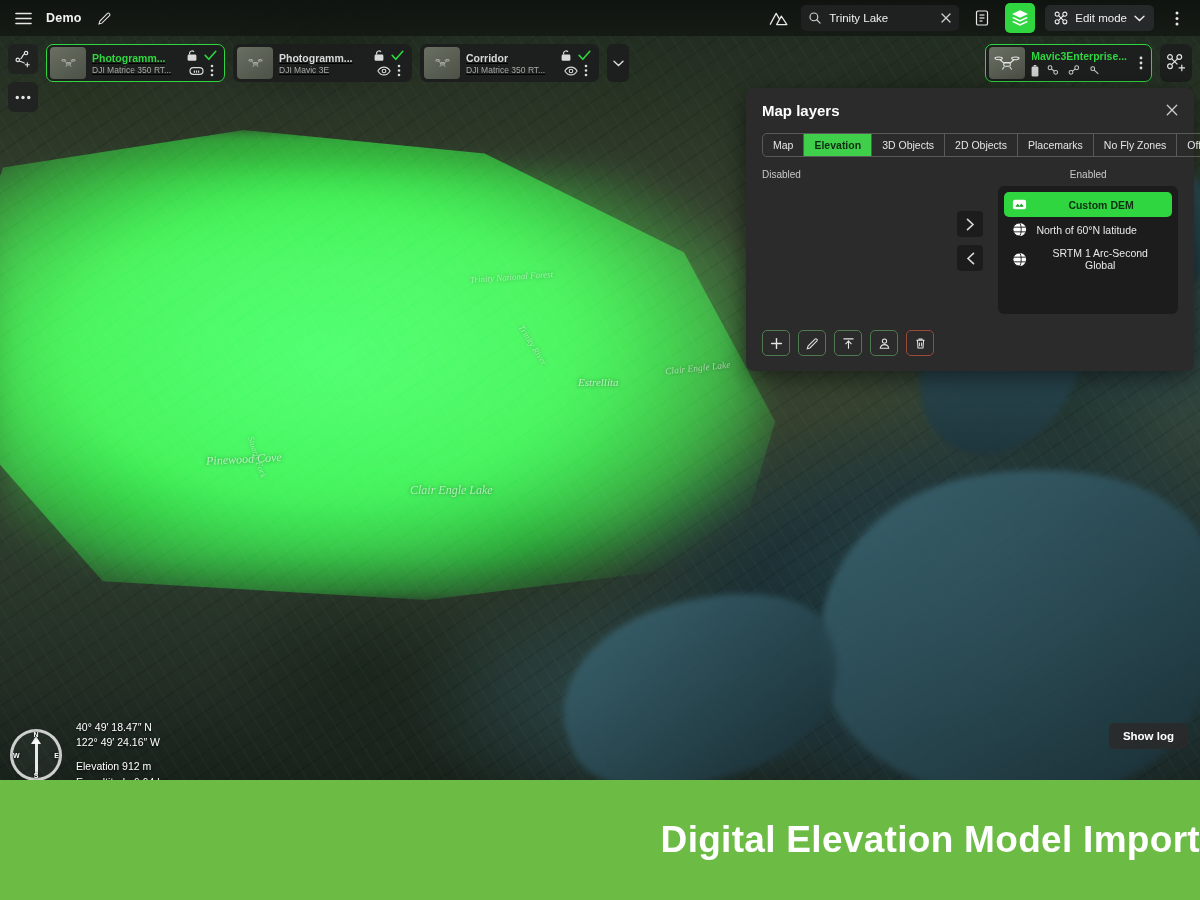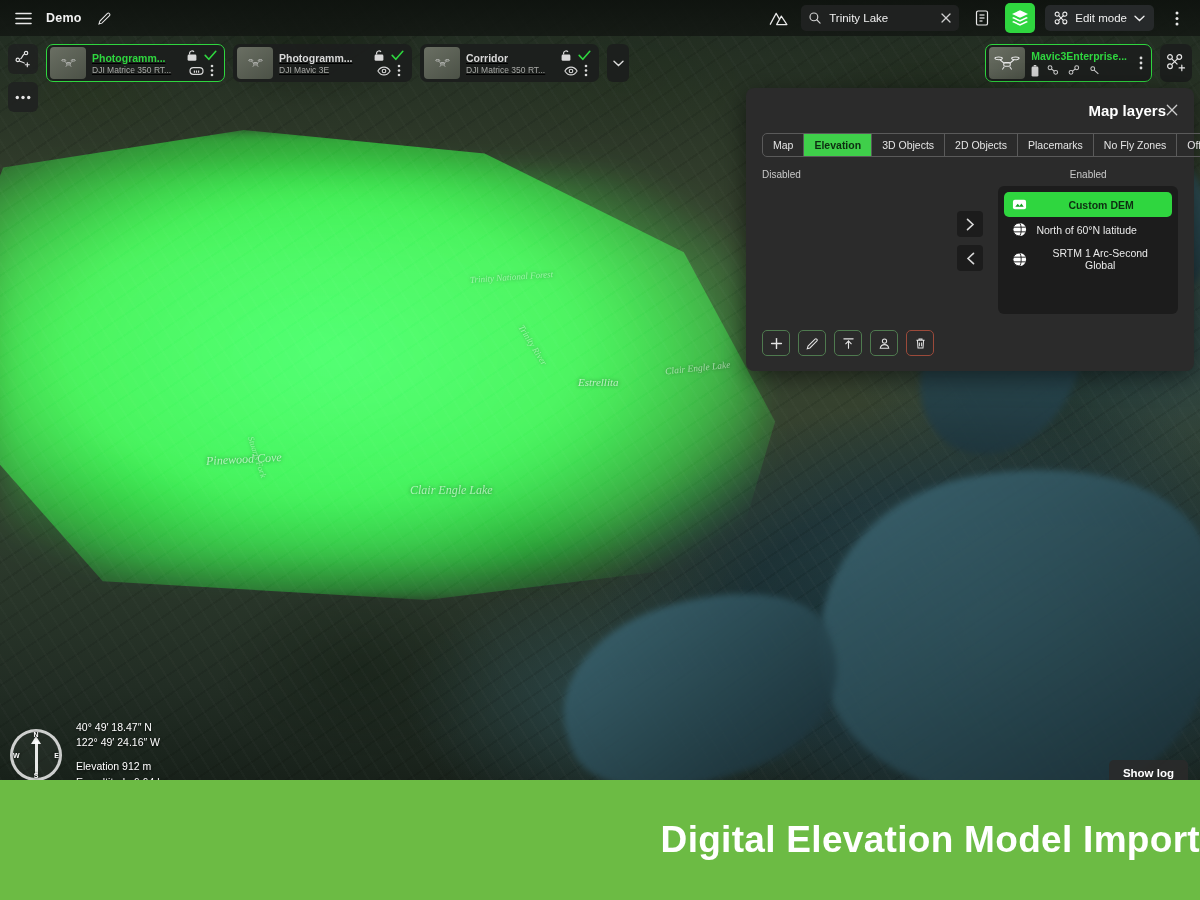--- a/index.html
+++ b/index.html
@@ -99,21 +99,21 @@
   }
   #compass .c-n { top: -1px; left: 50%; transform: translateX(-50%); }
   #compass .c-s { bottom: -1px; left: 50%; transform: translateX(-50%); }
   #compass .c-e { right: 0px; top: 50%; transform: translateY(-50%); }
   #compass .c-w { left: 0px; top: 50%; transform: translateY(-50%); }
   #coord-readout { color: #fff; font-size: 10.5px; line-height: 1.45; text-shadow: 0 1px 3px rgba(0,0,0,.85); }
   #coord-readout .gap { height: 9px; }
 
   
   #show-log-btn {
-    position: absolute; right: 12px; top: 760px;
+    position: absolute; right: 12px; top: 723px;
     background: rgba(42,42,42,.88); color: #fff; font-size: 11.5px; font-weight: bold;
     padding: 7px 14px; border-radius: 5px; border: none; cursor: pointer;
   }
 
   
   #top-bar {
     position: absolute; left: 0; top: 0; width: 1200px; height: 36px;
     display: flex; align-items: center; padding: 13px 10px; gap: 10px;
     background: linear-gradient(180deg, rgba(14,18,14,.92) 0%, rgba(18,22,18,.80) 100%);
   }
@@ -181,21 +181,21 @@
     background: rgba(28,30,29,.93); display: flex; align-items: center; justify-content: center;
     cursor: pointer; border: none; color: #e8e8e8;
   }
 
   
   #map-layers-panel {
     position: absolute; left: 746px; top: 88px; width: 448px; height: 283px;
     background: #2b2b2b; border-radius: 8px; padding: 14px 16px 0 16px;
     box-shadow: 0 6px 26px rgba(0,0,0,.55);
   }
-  #panel-header { display: flex; align-items: center; justify-content: flex-end; }
+  #panel-header { display: flex; align-items: center; justify-content: space-between; }
   #panel-title { color: #fff; font-size: 15px; font-weight: bold; }
   #panel-close { background: none; border: none; color: #ccc; font-size: 15px; cursor: pointer; line-height: 1; }
   #layer-tabs {
     display: flex; margin-top: 14px; border: 1px solid #5a5a5a; border-radius: 5px; overflow: hidden; width: fit-content;
   }
   .layer-tab {
     font-size: 10.5px; color: #e4e4e4; padding: 5px 10px; cursor: pointer;
     border-right: 1px solid #5a5a5a; background: transparent; white-space: nowrap; border-top: none; border-bottom: none; border-left: none;
   }
   .layer-tab:last-child { border-right: none; }

